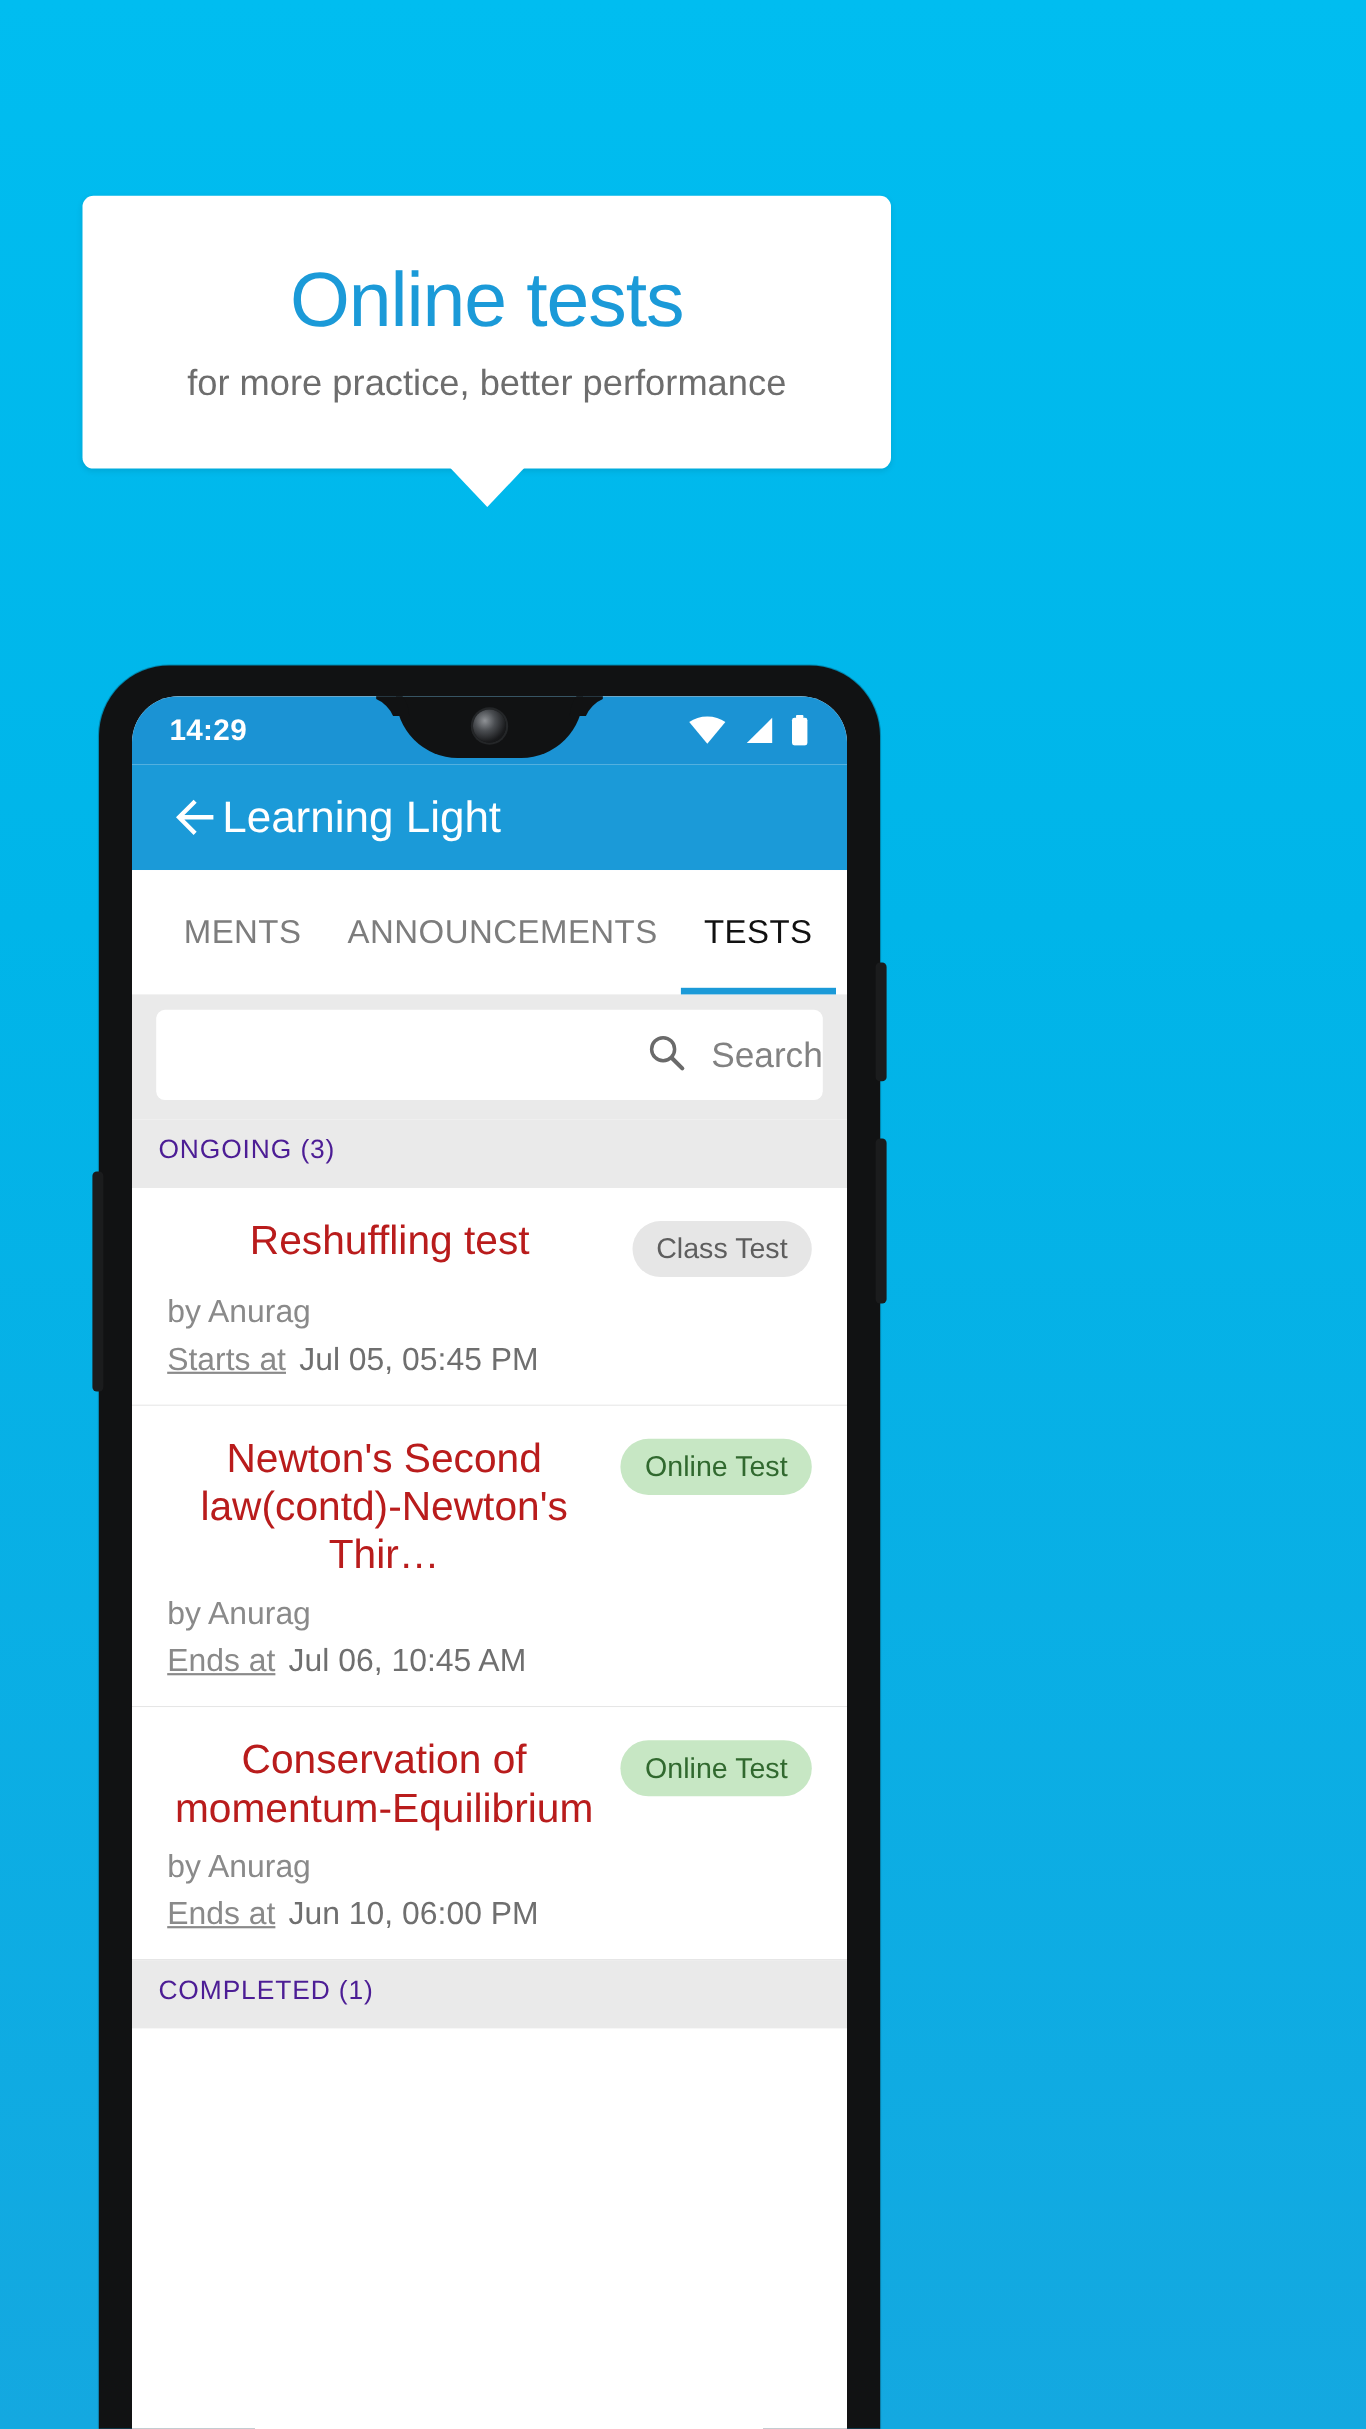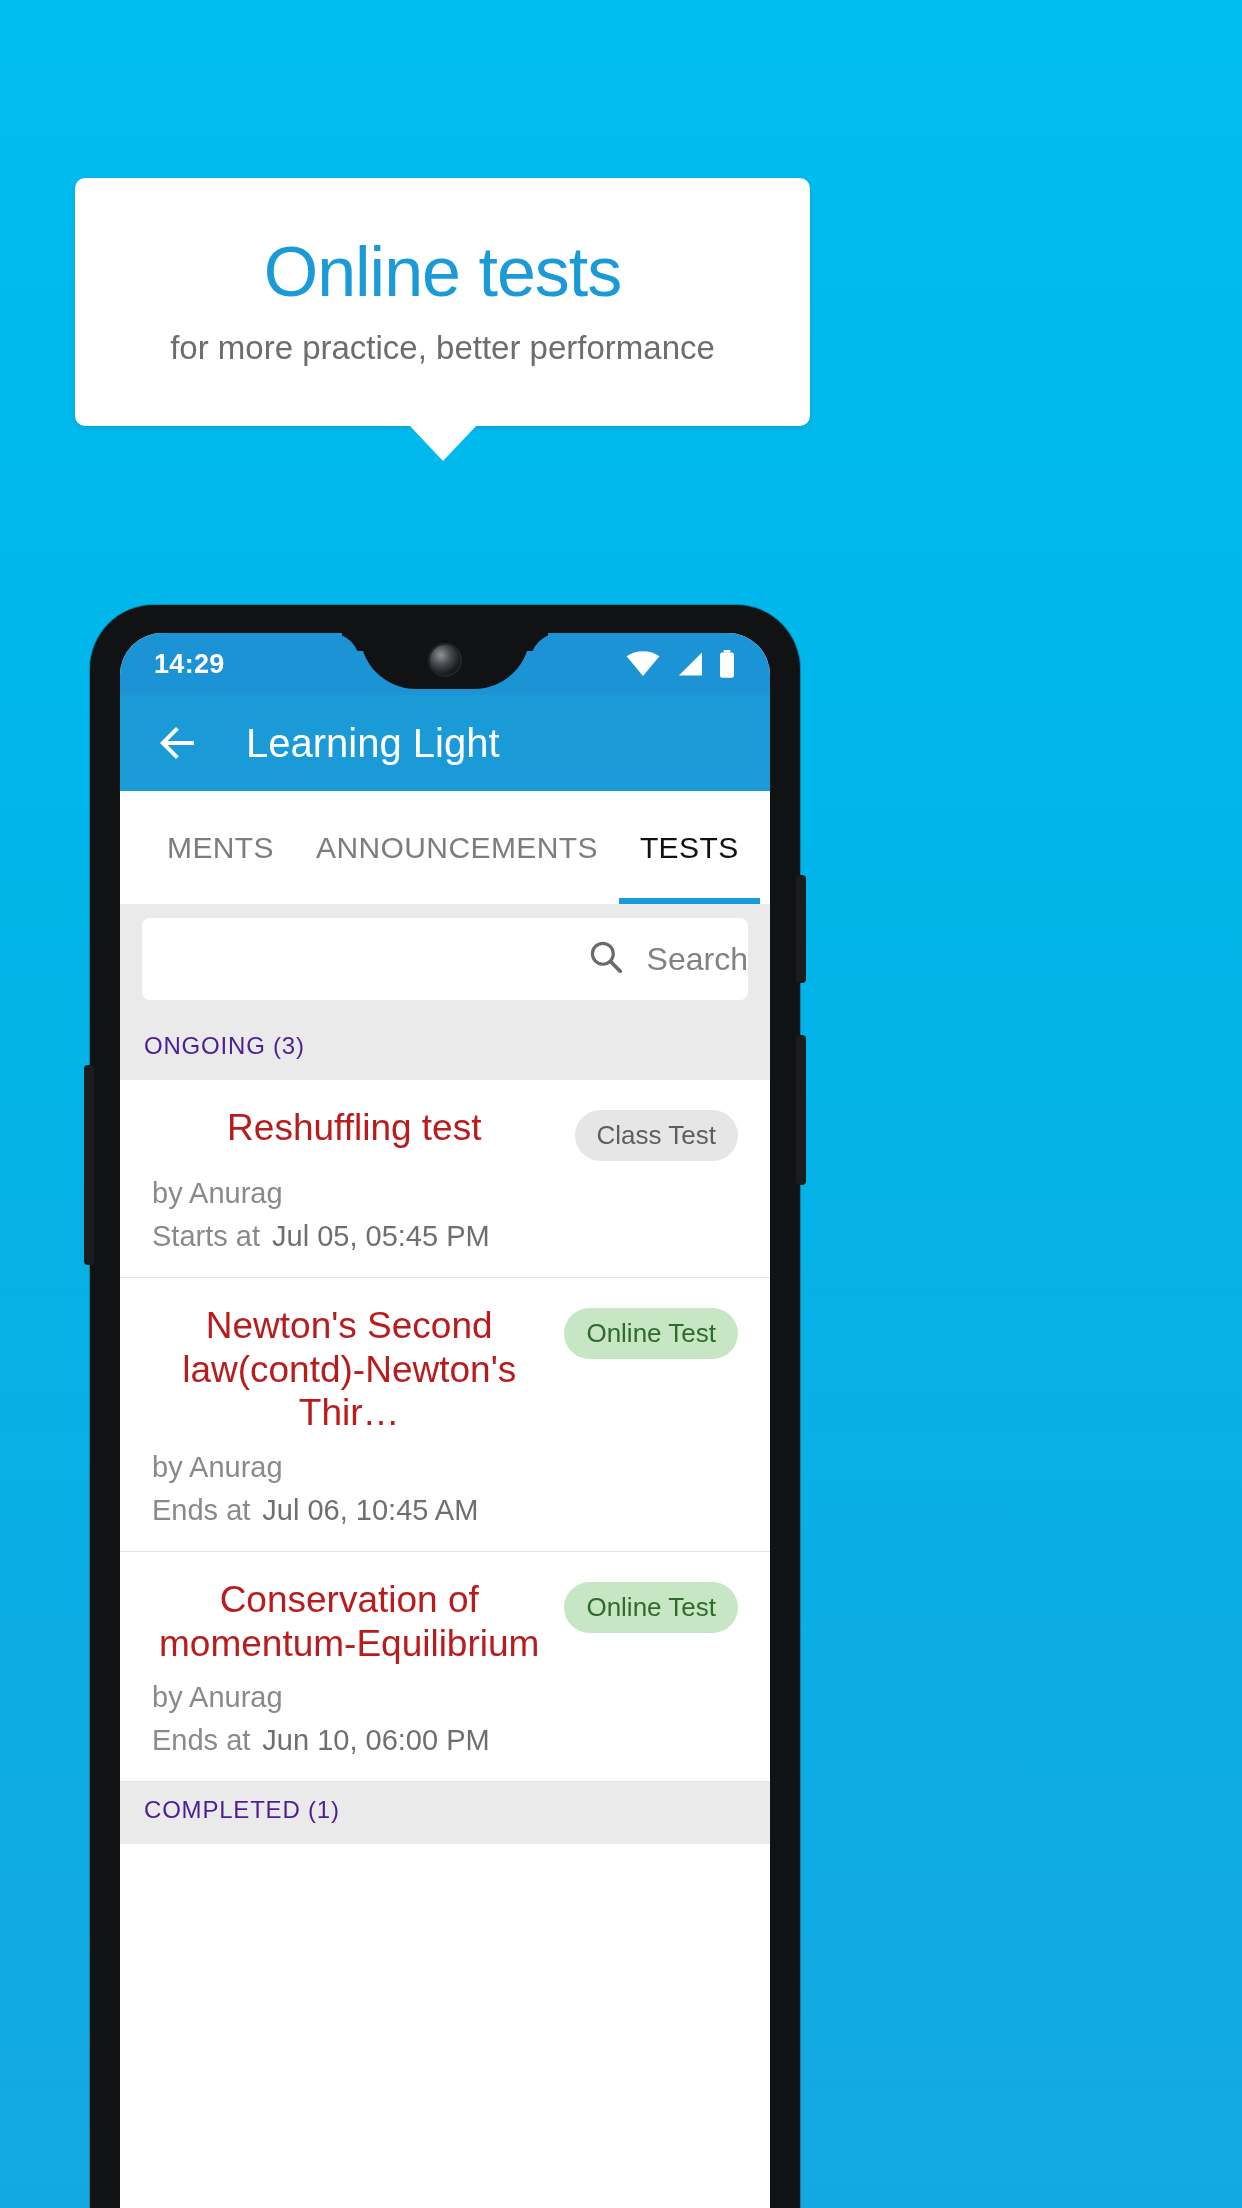--- a/index.html
+++ b/index.html
@@ -127,21 +127,20 @@
   
   #toolbar {
     height:96px;
     background:#1b9ad8;
     display:flex; align-items:center;
     padding:0 34px;
   }
   #back-arrow { width:48px; height:48px; flex:none; }
   #app-title {
     color:#fff; font-size:40px; font-weight:400;
-    margin-left:44px;
   }
 
   
   #tabs {
     height:113px;
     background:#fff;
     display:flex; align-items:stretch;
     padding-left:26px;
   }
   .tab {
@@ -211,21 +210,21 @@
   .badge.grey  { background:#e6e6e6; color:#5e5e5e;text-align:right; }
   .badge.green { background:#c7e7c4; color:#31692f; }
   .row-author {
     font-size:29px; color:#8a8a8a;
     margin-top:16px;
   }
   .row-time {
     font-size:29px; color:#7a7a7a;
     margin-top:10px;
   }
-  .row-time .lbl { color:#8a8a8a; }
+  .row-time .lbl { color:#8a8a8a;text-decoration:underline; }
   .row-time .val { margin-left:12px; color:#6f6f6f; }
 
   #list-scroll { background:#fff; }
 </style>
 </head>
 <body>
 
 <div id="bg"></div>
 
 <div id="promo-card">

